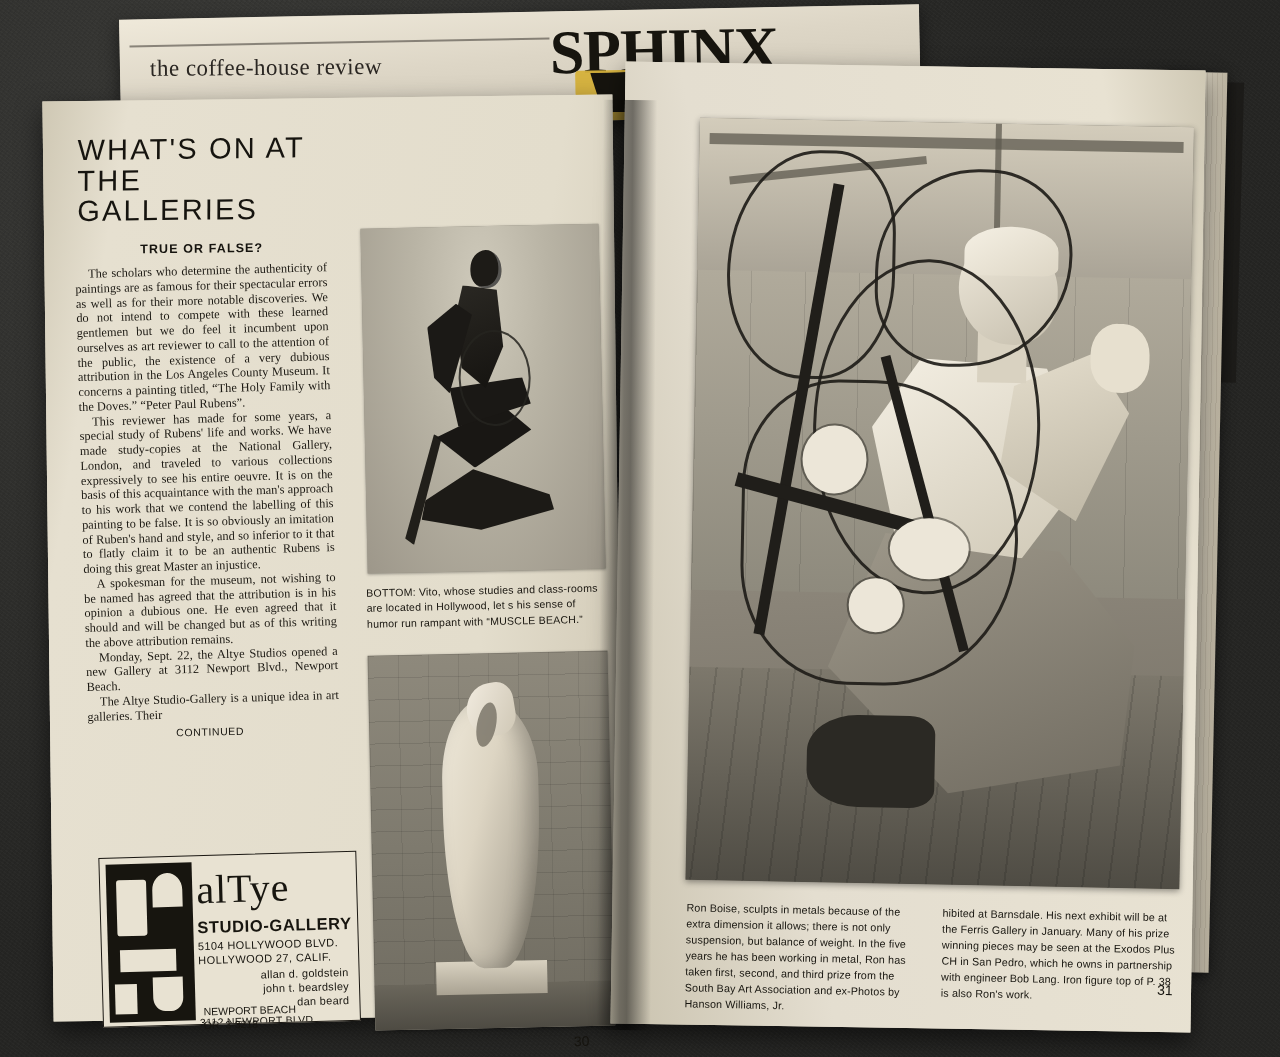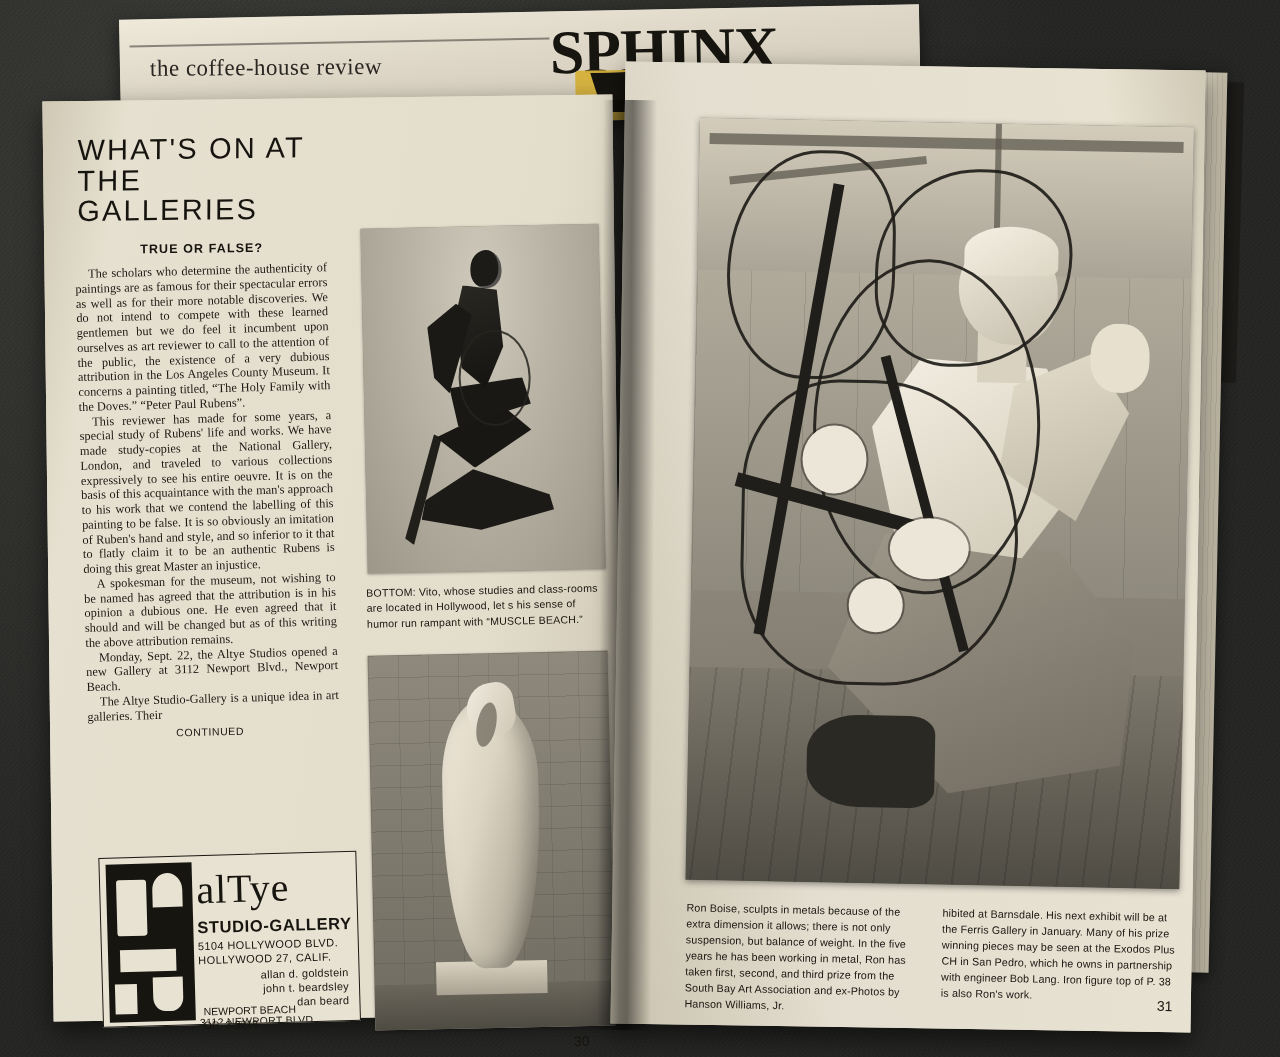--- a/index.html
+++ b/index.html
@@ -407,21 +407,20 @@
   .rp-caption .c{
     width:238px;
     font-family:"Liberation Sans", sans-serif;
     font-size:10.7px; line-height:1.5; color:#17150f; letter-spacing:.15px;
   }
   .folio-right{
     position:absolute; left:546px; top:912px;
     font-family:"Liberation Sans", sans-serif;
     font-size:14px; color:#16140f;
     transform:rotate(0.8deg);
-    margin-top:16px;
   }
 </style>
 </head>
 <body>
 
 <div class="backdrop"></div>
 
 <div class="under-mag">
   <div class="sheen"></div>
   <div class="mastline"></div>

